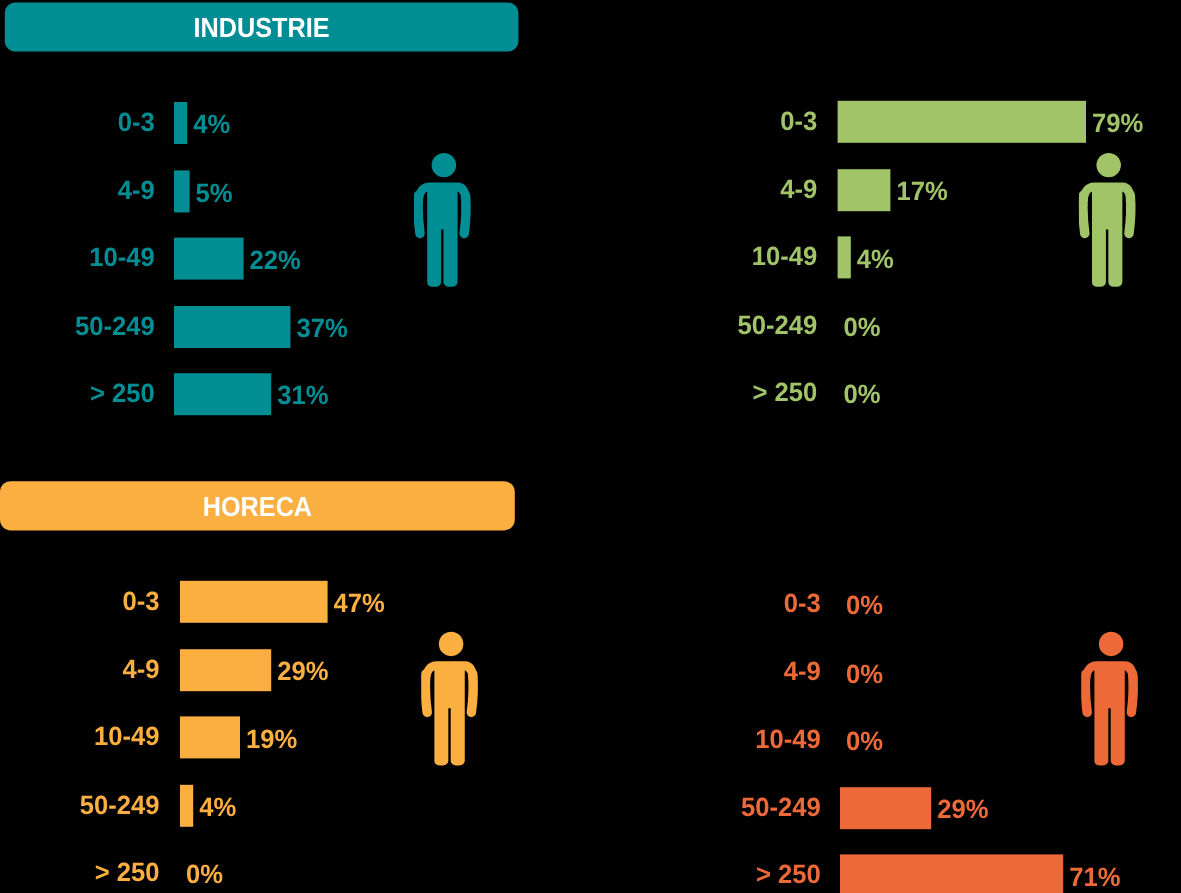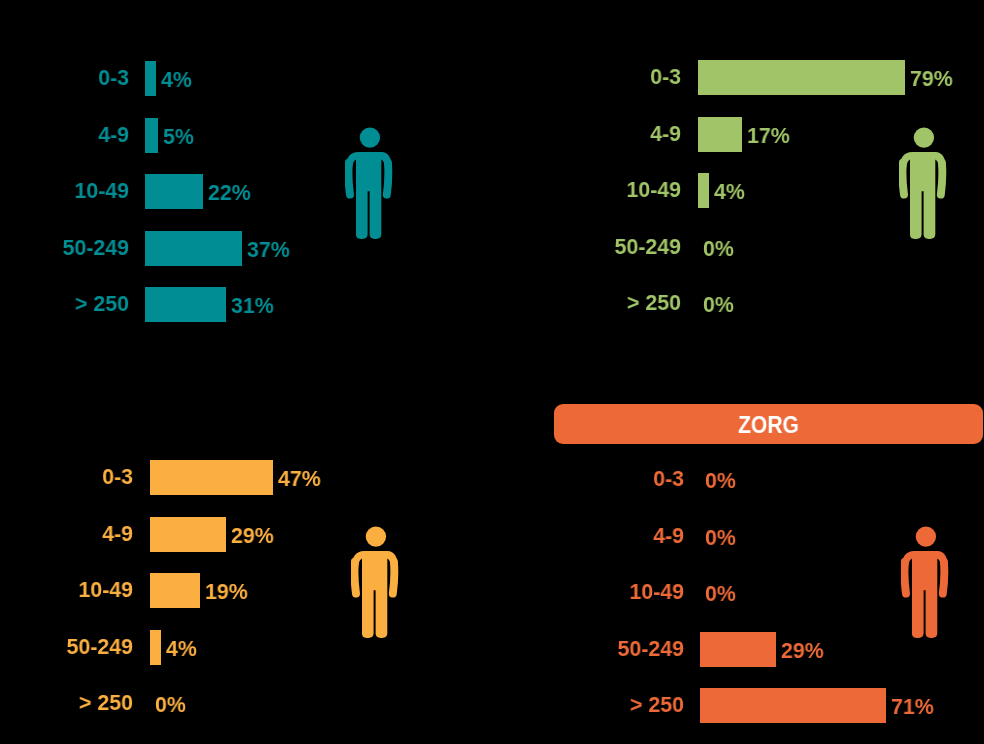--- a/index.html
+++ b/index.html
@@ -8,36 +8,39 @@
     width:984px;height:744px;background:#000;overflow:hidden;
     font-family:"Liberation Sans", sans-serif;
     -webkit-font-smoothing:antialiased;
   }
   .stage{position:relative;width:984px;height:744px;background:#000;}
   .panel{position:absolute;left:0;top:0;width:984px;height:744px;}
   .hdr{position:absolute;border-radius:9px;}
   .hdr-title{position:absolute;left:0;width:100%;text-align:center;
     color:#fff;font-weight:bold;font-size:23px;line-height:1;
     transform:scaleX(0.915);will-change:transform;}
-  .row{position:absolute;left:0;height:35px;width:840px;}
+  .row{position:absolute;left:0;height:35px;width:840px;margin-top:24px;}
   .cat{position:absolute;left:0;top:-1px;height:35px;line-height:35px;
     font-weight:bold;font-size:22px;text-align:right;
     white-space:nowrap;transform:scaleX(0.97);will-change:transform;}
   .bar{position:absolute;height:35px;top:0;}
   .val{position:absolute;top:1px;height:35px;line-height:35px;
     font-weight:bold;font-size:22px;
     white-space:nowrap;transform:scaleX(0.97);transform-origin:left center;will-change:transform;}
   svg.person{position:absolute;}
 </style>
 </head>
 <body>
 
 <div class="stage">
 
   <div class="panel">
+    <div class="hdr" style="left: 4px; top: 2px; width: 428px; height: 41px; background: rgb(0, 142, 148);">
+      <div class="hdr-title" style="top:10px;">INDUSTRIE</div>
+    </div>
     <div class="plot">
         <div class="row" style="top: 61px;">
           <div class="cat" style="width: 129px; color: rgb(0, 142, 148); transform-origin: 129px center;">0-3</div>
           <div class="bar" style="left: 145px; width: 11px; height: 35px; background: rgb(0, 142, 148);"></div>
           <div class="val" style="left: 161px; color: rgb(0, 142, 148);">4%</div>
         </div>
         <div class="row" style="top: 117.6px;">
           <div class="cat" style="width: 129px; color: rgb(0, 142, 148); transform-origin: 129px center;">4-9</div>
           <div class="bar" style="left: 145px; width: 13px; height: 35px; background: rgb(0, 142, 148);"></div>
           <div class="val" style="left: 163px; color: rgb(0, 142, 148);">5%</div>
@@ -94,20 +97,23 @@
       </div>
     <svg class="person" viewBox="-1 0 48 113" width="48" height="113" style="left: 899px; top: 127px;">
       <circle class="p-head" cx="23.9" cy="10.6" r="10.2" fill="#A0C467"></circle>
       <path class="p-arm" fill="none" stroke-width="7.9" stroke-linecap="round" d="M2.9 35.6 C2.2 44 2.3 55.5 4.0 67.6" stroke="#A0C467"></path>
       <path class="p-arm" fill="none" stroke-width="7.9" stroke-linecap="round" d="M41.9 35.6 C42.6 44 42.5 55.5 40.8 67.6" stroke="#A0C467"></path>
       <path class="p-body" d="M12.4 25.0 H35.4 C42.6 25.0 45.4 31.8 46.0 39.4 L39.2 41.0 C38.5 35.8 37.1 33.4 35.3 32.6 V107.5 C35.3 110.3 33.4 111.9 30.2 111.9 H28.6 C25.5 111.9 23.6 110.3 23.6 107.5 V64.3 H21.6 V107.5 C21.6 110.3 19.7 111.9 16.5 111.9 H14.9 C11.4 111.9 10.0 110.3 10.0 107.5 V32.6 C8.2 33.4 6.8 35.8 6.1 41.0 L-0.5 39.4 C0.4 31.8 3.2 25.0 12.4 25.0 Z" fill="#A0C467"></path>
     </svg>
   </div>
 
   <div class="panel">
+    <div class="hdr" style="left: 0px; top: 401px; width: 429px; height: 41px; background: rgb(251, 175, 65);">
+      <div class="hdr-title" style="top:10px;">HORECA</div>
+    </div>
     <div class="plot">
         <div class="row" style="top: 460px;">
           <div class="cat" style="width: 133px; color: rgb(251, 175, 65); transform-origin: 133px center;">0-3</div>
           <div class="bar" style="left: 150px; width: 123px; height: 35px; background: rgb(251, 175, 65);"></div>
           <div class="val" style="left: 278px; color: rgb(251, 175, 65);">47%</div>
         </div>
         <div class="row" style="top: 516.6px;">
           <div class="cat" style="width: 133px; color: rgb(251, 175, 65); transform-origin: 133px center;">4-9</div>
           <div class="bar" style="left: 150px; width: 76px; height: 35px; background: rgb(251, 175, 65);"></div>
           <div class="val" style="left: 231px; color: rgb(251, 175, 65);">29%</div>
@@ -129,23 +135,20 @@
       </div>
     <svg class="person" viewBox="-1 0 48 113" width="48" height="113" style="left: 351px; top: 526px;">
       <circle class="p-head" cx="23.9" cy="10.6" r="10.2" fill="#FBAF41"></circle>
       <path class="p-arm" fill="none" stroke-width="7.9" stroke-linecap="round" d="M2.9 35.6 C2.2 44 2.3 55.5 4.0 67.6" stroke="#FBAF41"></path>
       <path class="p-arm" fill="none" stroke-width="7.9" stroke-linecap="round" d="M41.9 35.6 C42.6 44 42.5 55.5 40.8 67.6" stroke="#FBAF41"></path>
       <path class="p-body" d="M12.4 25.0 H35.4 C42.6 25.0 45.4 31.8 46.0 39.4 L39.2 41.0 C38.5 35.8 37.1 33.4 35.3 32.6 V107.5 C35.3 110.3 33.4 111.9 30.2 111.9 H28.6 C25.5 111.9 23.6 110.3 23.6 107.5 V64.3 H21.6 V107.5 C21.6 110.3 19.7 111.9 16.5 111.9 H14.9 C11.4 111.9 10.0 110.3 10.0 107.5 V32.6 C8.2 33.4 6.8 35.8 6.1 41.0 L-0.5 39.4 C0.4 31.8 3.2 25.0 12.4 25.0 Z" fill="#FBAF41"></path>
     </svg>
   </div>
 
   <div class="panel">
-    <div class="hdr" style="left: 554px; top: 404px; width: 429px; height: 40px; background: rgb(237, 106, 56);">
-      <div class="hdr-title" style="top:10px;">ZORG</div>
-    </div>
     <div class="plot">
         <div class="row" style="top: 462px;">
           <div class="cat" style="width: 684px; color: rgb(237, 106, 56); transform-origin: 684px center;">0-3</div>
           <div class="val" style="left: 705px; color: rgb(237, 106, 56);">0%</div>
         </div>
         <div class="row" style="top: 518.6px;">
           <div class="cat" style="width: 684px; color: rgb(237, 106, 56); transform-origin: 684px center;">4-9</div>
           <div class="val" style="left: 705px; color: rgb(237, 106, 56);">0%</div>
         </div>
         <div class="row" style="top: 575.2px;">

